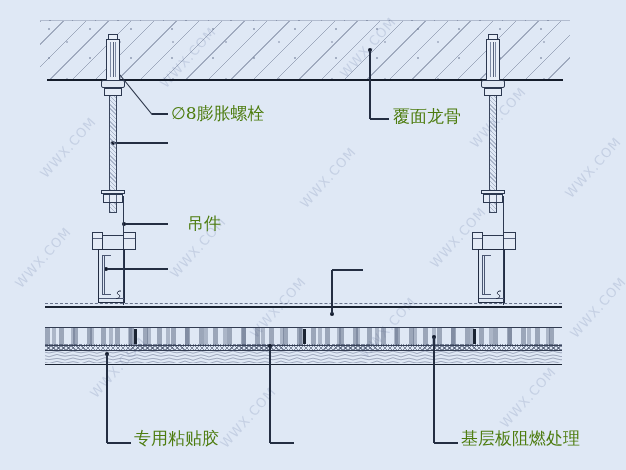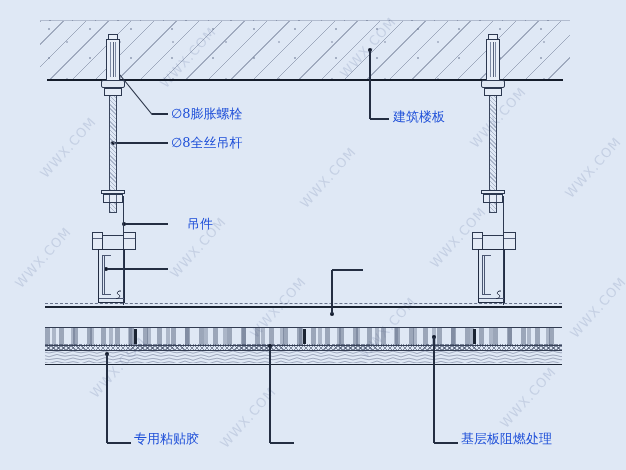--- a/index.html
+++ b/index.html
@@ -24,21 +24,21 @@
       radial-gradient(circle 1.1px at 9px 8px, rgba(106,118,146,.5) 99%, transparent),
       radial-gradient(circle 1px at 27px 21px, rgba(106,118,146,.4) 99%, transparent);
     background-size:auto,41px 29px,53px 37px;
   }
   .slab-line{position:absolute;left:47px;top:79px;width:516px;height:2.4px;background:#141c2a;}
   
   .hline{position:absolute;height:1.2px;background:#242e42;}
   .vline{position:absolute;width:1.2px;background:#242e42;}
   .dline{position:absolute;height:1.2px;background:#242e42;transform-origin:0 50%;}
   .dot{position:absolute;width:4px;height:4px;margin:-2px 0 0 -2px;border-radius:50%;background:#121a2c;}
-  .lbl{position:absolute;font-size:13px;line-height:19px;color:#1d4ed8;white-space:nowrap;}
+  .lbl{position:absolute;font-size:17px;line-height:19px;color:#4d7c0f;white-space:nowrap;}
   
   .asm{position:absolute;top:34px;width:46px;height:271px;z-index:2;}
   .asm *{box-sizing:border-box;}
   .cap{position:absolute;left:18px;top:0;width:10px;height:6px;border:1px solid #2c3850;background:#e8eef8;}
   .sleeve{position:absolute;left:16px;top:5px;width:14px;height:42px;border:1.2px solid #2c3850;background:#e8eef8;}
   .sleeve i{position:absolute;top:2px;bottom:3px;width:1px;background:#7d8aa4;}
   .sleeve i.a{left:3px;} .sleeve i.b{left:6px;background:#55617c;} .sleeve i.c{right:3px;}
   .washer1{position:absolute;left:11px;top:46px;width:24px;height:8px;border:1.2px solid #2c3850;border-radius:2px;background:#dfe7f3;}
   .nut1{position:absolute;left:14px;top:54px;width:18px;height:8px;border:1.2px solid #2c3850;background:#e4ebf6;}
   .rod{position:absolute;left:19px;top:62px;width:8px;height:94px;border-left:1px solid #39455c;border-right:1px solid #39455c;
@@ -194,26 +194,25 @@
     <div class="joint" style="left:428px"></div>
   </div>
 
   <span class="dot" style="left:113px;top:66px"></span>
   <i class="dline" style="left:113px;top:65.5px;width:62px;transform:rotate(50.9deg)"></i>
   <i class="hline" style="left:152px;top:113.4px;width:16px"></i>
   <span class="lbl" style="left:171px;top:104px">∅8膨胀螺栓</span>
 
   <span class="dot" style="left:113px;top:143px"></span>
   <i class="hline" style="left:114px;top:142.4px;width:54px"></i>
-  <span class="lbl" style="left:171px;top:133px">∅8全丝吊杆</span>
 
   <span class="dot" style="left:370px;top:50px"></span>
   <i class="vline" style="left:369.4px;top:50px;height:69px"></i>
   <i class="hline" style="left:370px;top:118.4px;width:19px"></i>
-  <span class="lbl" style="left:393px;top:107px">建筑楼板</span>
+  <span class="lbl" style="left:393px;top:107px">覆面龙骨</span>
 
   <span class="dot" style="left:124px;top:224px"></span>
   <i class="hline" style="left:125px;top:223.4px;width:43px"></i>
   <span class="lbl" style="left:187px;top:214px">吊件</span>
 
   <span class="dot" style="left:106px;top:269px"></span>
   <i class="hline" style="left:107px;top:268.4px;width:61px"></i>
 
   <span class="dot" style="left:332px;top:314px"></span>
   <i class="vline" style="left:331.4px;top:270px;height:44px"></i>

